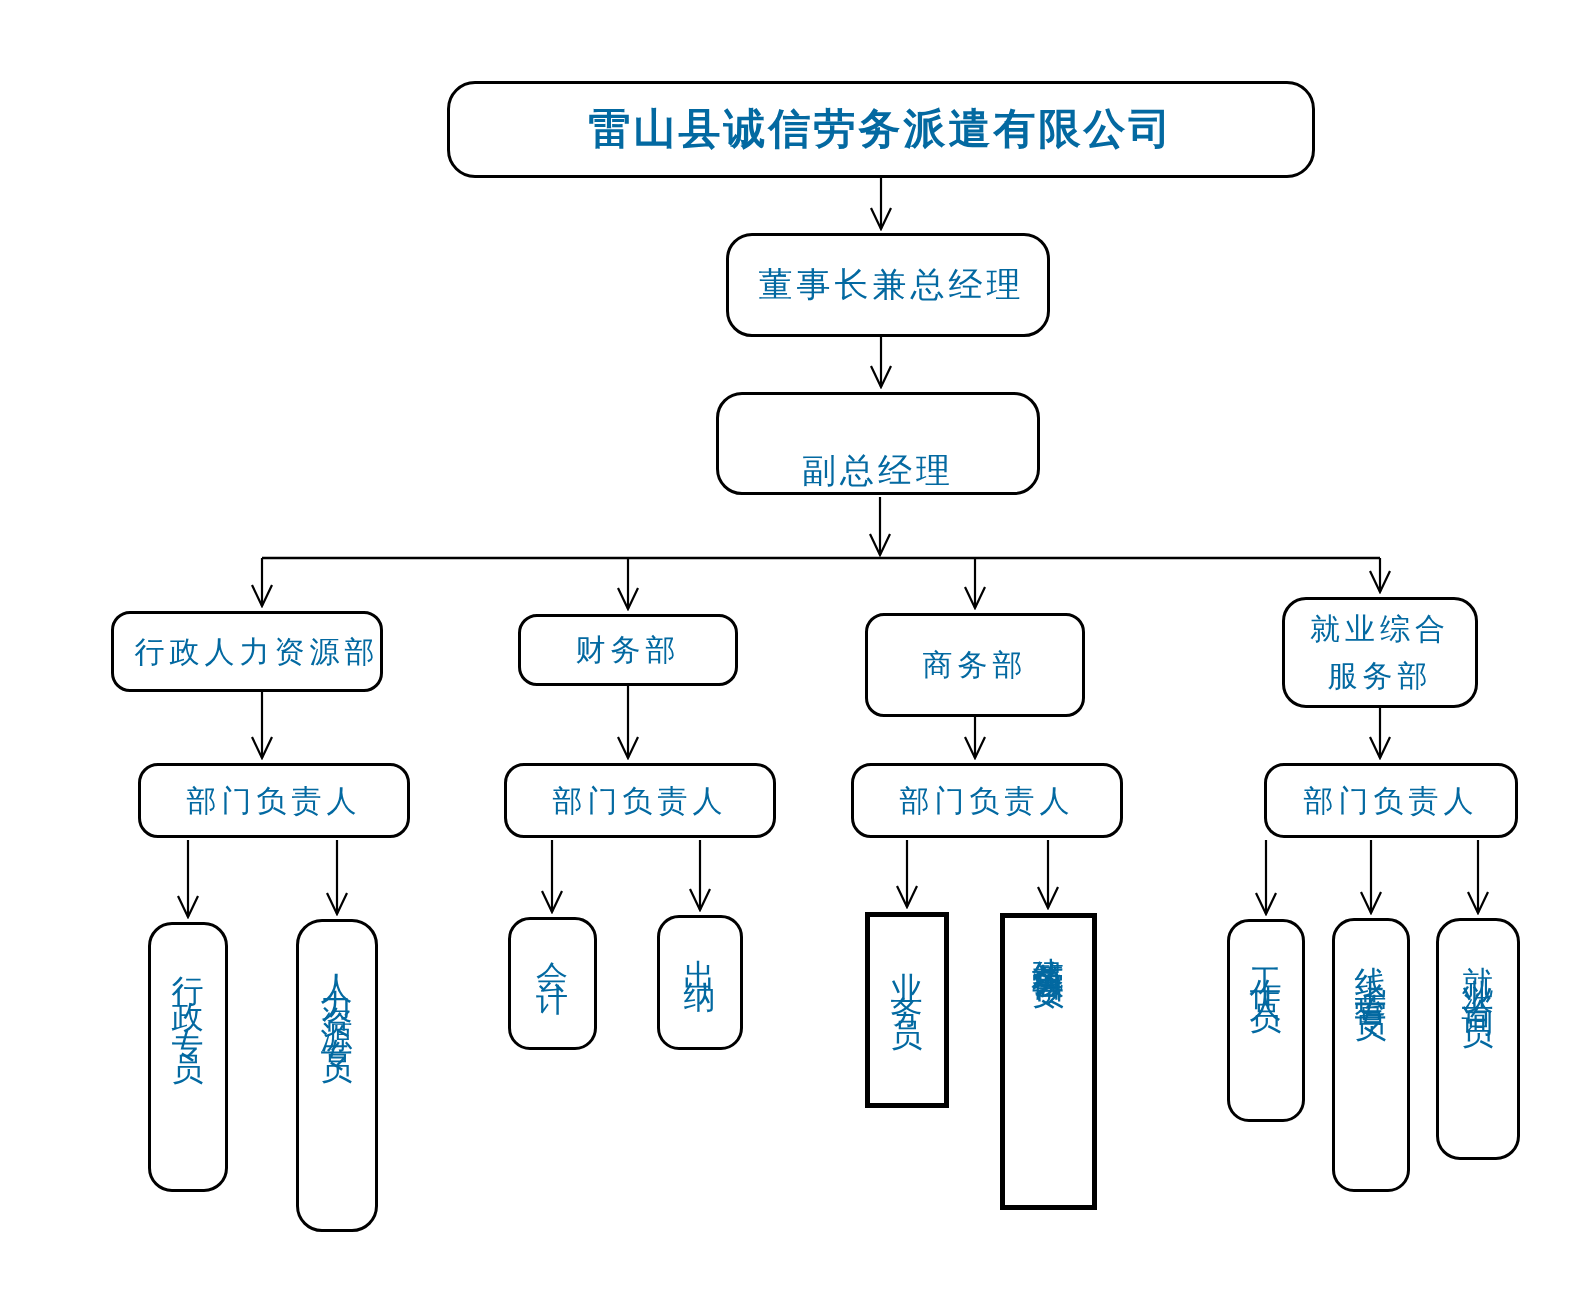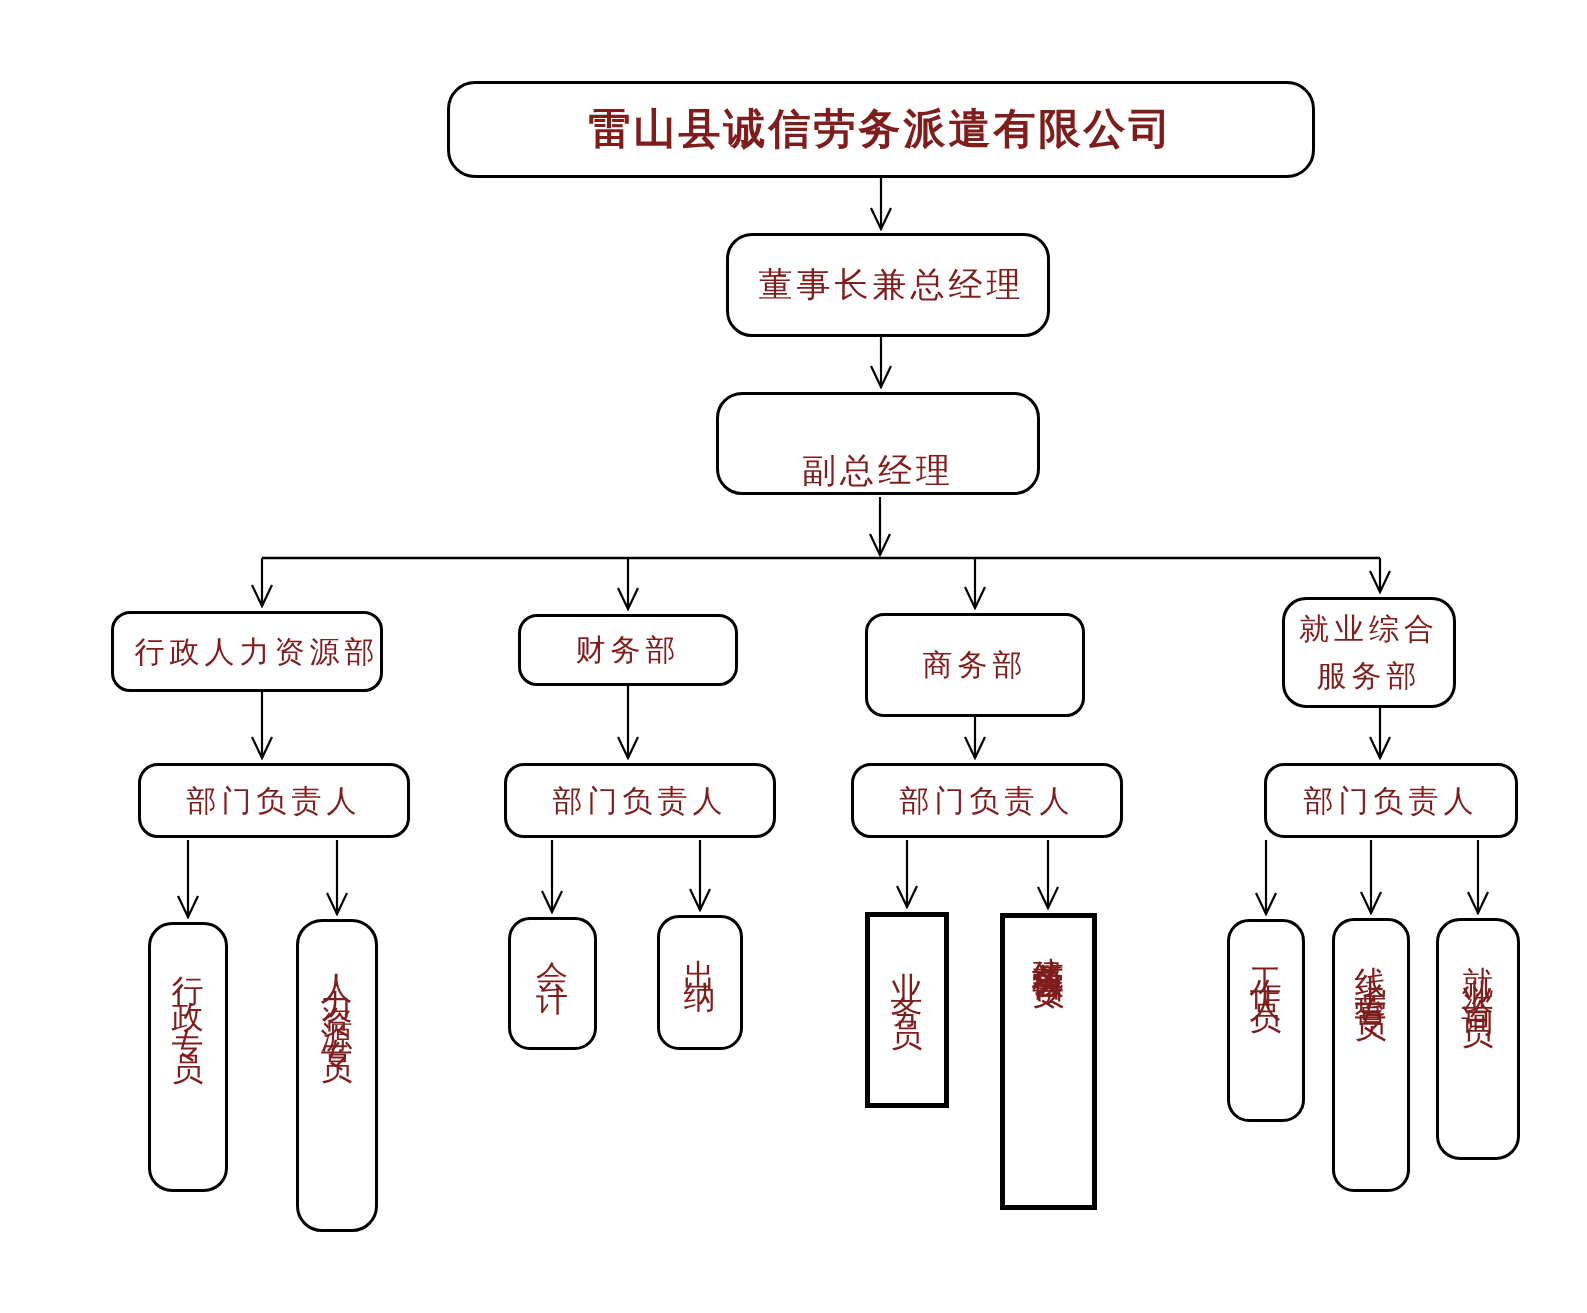--- a/index.html
+++ b/index.html
@@ -1,21 +1,21 @@
 <!DOCTYPE html>
 <html><head>
 <meta charset="utf-8">
 <style>
   html,body{margin:0;padding:0;background:#ffffff;}
   #canvas{
     position:relative;
     width:1587px;height:1313px;
     background:#ffffff;
     font-family:"Liberation Serif", serif;
-    color:#7f1d1d;
+    color:#0369a1;
     overflow:hidden;
   }
   #connectors{position:absolute;left:0;top:0;}
   .node{
     position:absolute;
     box-sizing:border-box;
     border:3px solid #000;
     background:#fff;
     display:flex;
     align-items:center;
@@ -48,21 +48,21 @@
   .square{border-radius:0;border-width:5px;}
 
   
   #n-root   {left:447px; top:81px;  width:868px; height:97px;}
   #n-chair  {left:726px; top:233px; width:324px; height:104px;padding-left:7px;}
   #n-deputy {left:716px; top:392px; width:324px; height:103px;align-items:flex-end;}
 
   #n-d1{left:111px;  top:611px; width:272px; height:81px;padding-left:20px;}
   #n-d2{left:518px;  top:614px; width:220px; height:72px;}
   #n-d3{left:865px;  top:613px; width:220px; height:104px;}
-  #n-d4{left:1282px; top:597px; width:174px; height:111px; border-radius:24px;}
+  #n-d4{left:1282px; top:597px; width:196px; height:111px; border-radius:24px;}
 
   #n-h1{left:126px;  top:763px; width:272px; height:75px;}
   #n-h2{left:492px;  top:763px; width:272px; height:75px;}
   #n-h3{left:839px;  top:763px; width:272px; height:75px;}
   #n-h4{left:1252px; top:763px; width:254px; height:75px;}
 
   #n-s1a{left:148px;  top:922px; width:80px; height:270px; padding-top:26px; letter-spacing:26px;}
   #n-s1b{left:296px;  top:919px; width:82px; height:313px; padding-top:26px; letter-spacing:16px; border-radius:26px;}
   #n-s2a{left:508px;  top:917px; width:89px; height:133px; padding-top:16px; letter-spacing:22px; border-radius:22px;}
   #n-s2b{left:657px;  top:915px; width:86px; height:135px; padding-top:16px; letter-spacing:22px; border-radius:22px;}

